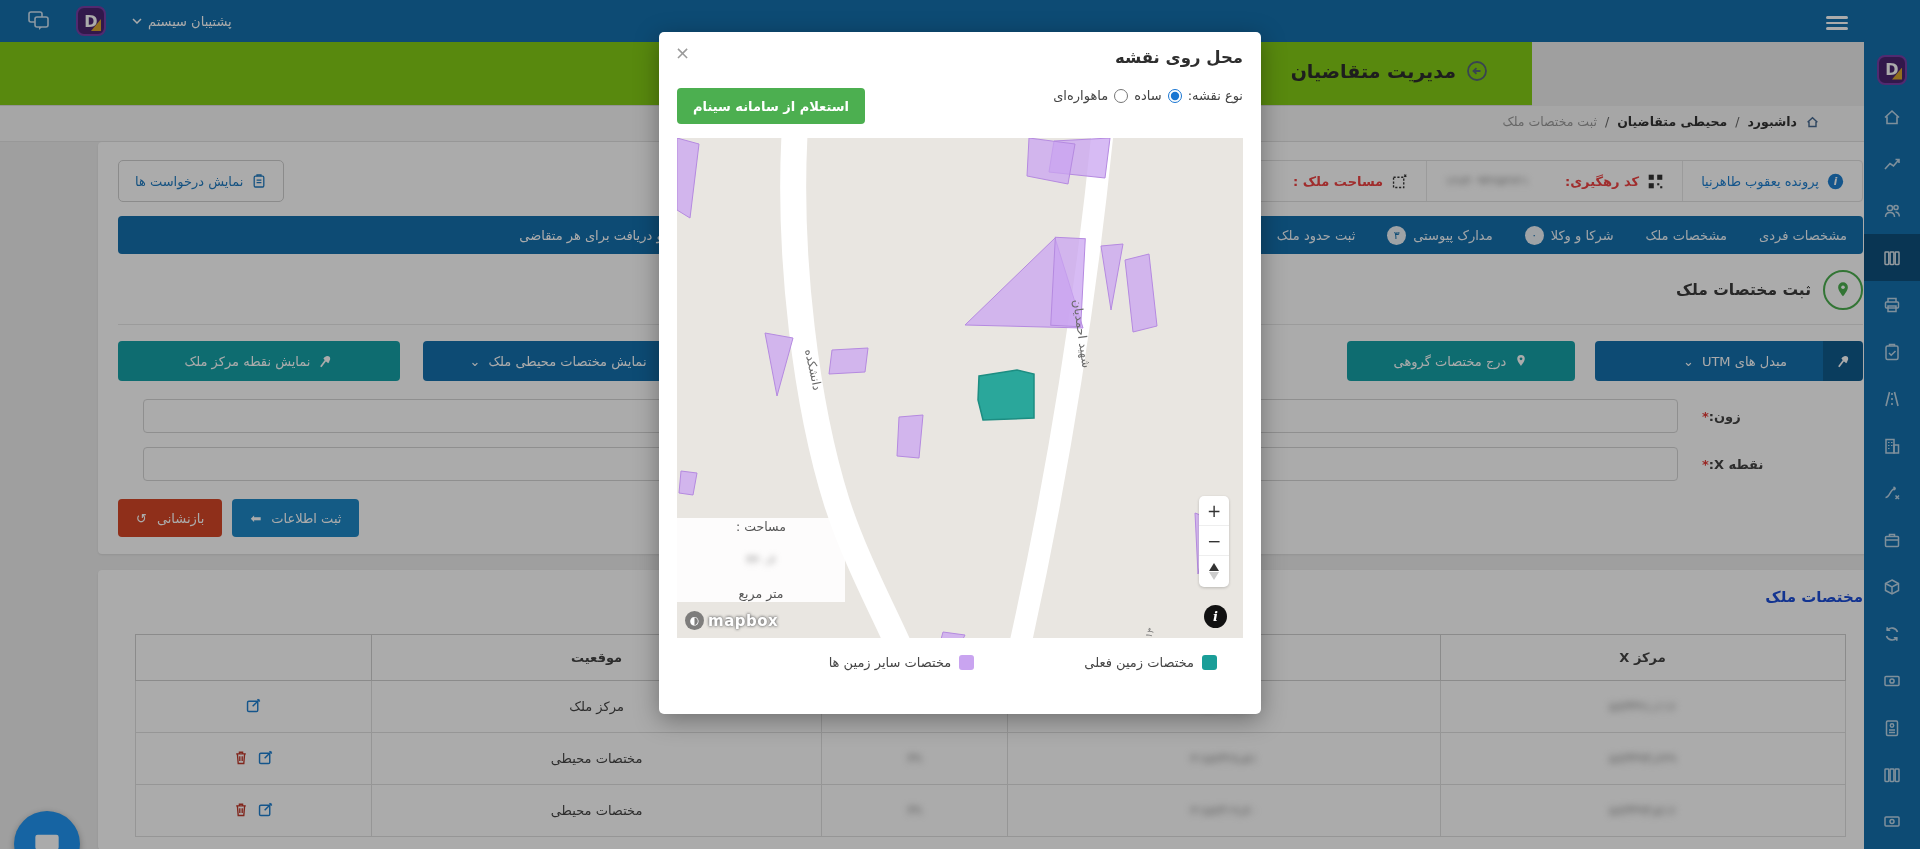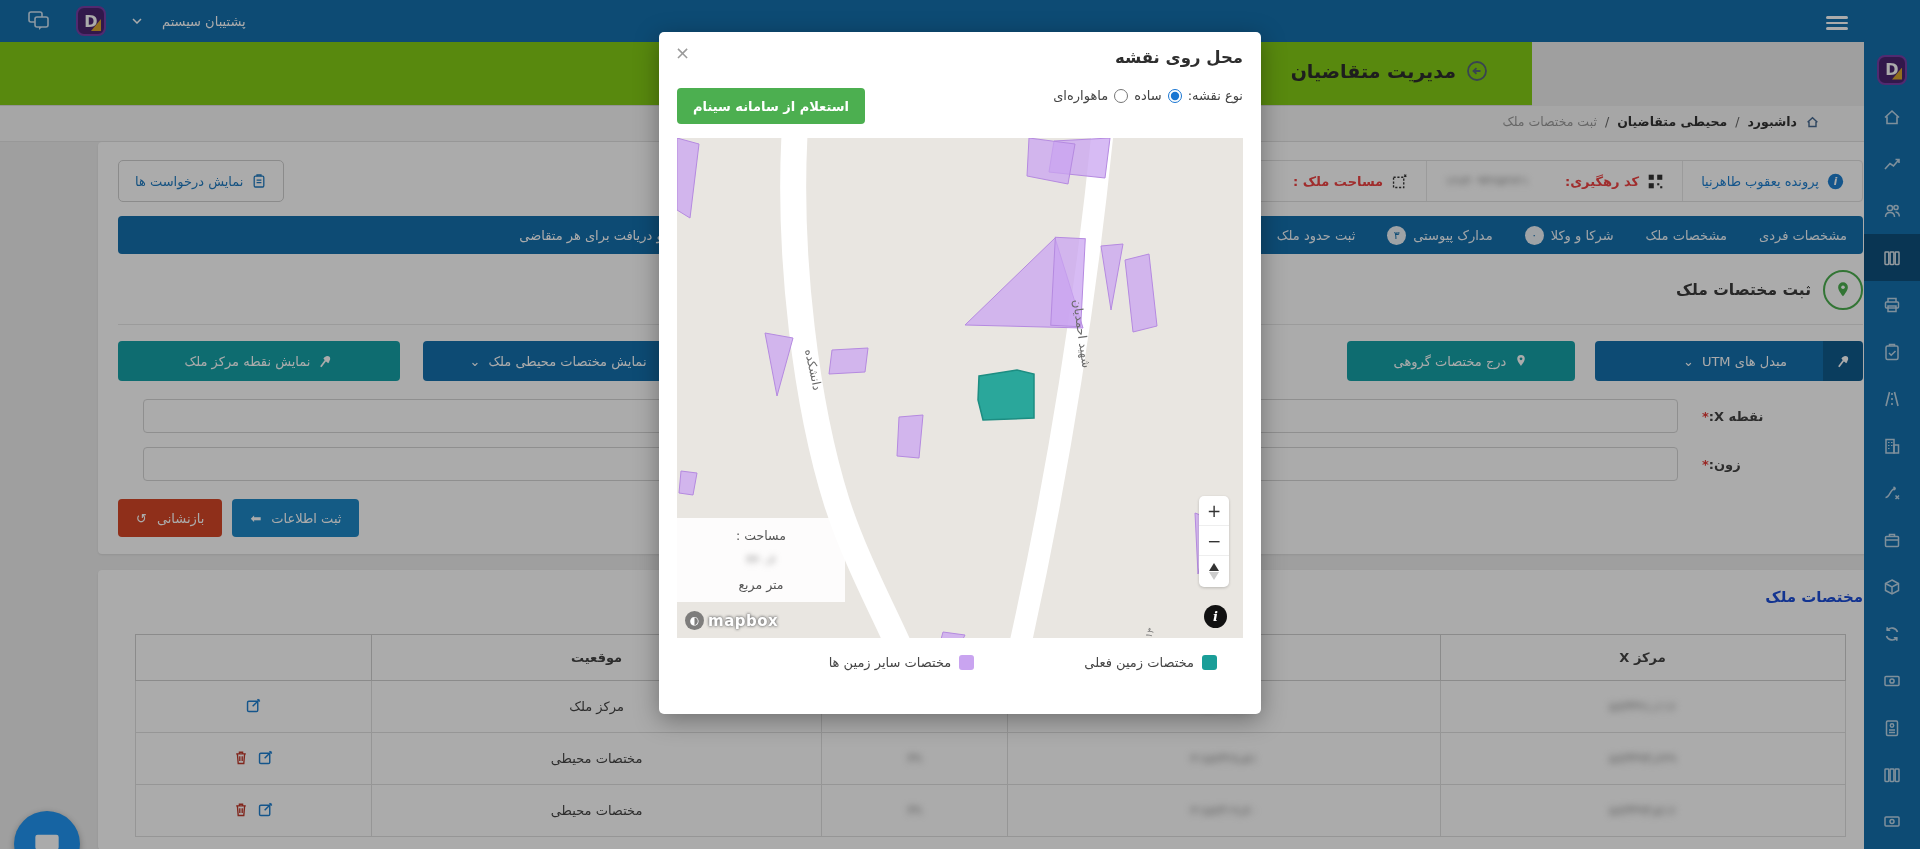--- a/index.html
+++ b/index.html
@@ -5,21 +5,21 @@
   * { margin:0; padding:0; box-sizing:border-box; }
   html,body { width:1920px; height:849px; overflow:hidden;
     font-family:"DejaVu Sans", sans-serif; background:#ededed; direction:rtl; }
   .ltr { direction:ltr; }
 
   
   .topbar { position:absolute; top:0; left:0; width:1920px; height:42px;
     background:#1470ad; z-index:5; }
   .topbar-left { position:absolute; left:28px; top:0; height:42px; display:flex;
     align-items:center; gap:26px; flex-direction:row; }
-  .support { color:#fff; font-size:13px; display:flex; align-items:center; gap:20px; cursor:pointer; }
+  .support { color:#fff; font-size:13px; display:flex; align-items:center; gap:6px; cursor:pointer; }
   .brand-badge { width:30px; height:30px; border-radius:8px; background:#4b2570;
     border:2px solid #7a3fa8; color:#fff; font-weight:bold; font-size:16px;
     display:flex; align-items:center; justify-content:center; position:relative; overflow:hidden;}
   .brand-badge::after{content:""; position:absolute; right:3px; bottom:3px; width:10px; height:12px;
     background:#d9a62e; clip-path:polygon(0 100%,100% 0,100% 100%);}
   .hamburger { position:absolute; right:72px; top:13px; width:22px; cursor:pointer;}
   .hamburger div { height:2.5px; background:#fff; margin:3px 0; border-radius:2px;}
   .hexlogo { position:absolute; right:12px; top:4px; }
 
   
@@ -127,21 +127,21 @@
   .maptype { display:flex; align-items:center; gap:6px; font-size:13px; color:#444; }
   .maptype input { accent-color:#1976d2; width:14px; height:14px; cursor:pointer; }
   .btn-green { background:#4caf50; border:none; color:#fff; font-weight:bold;
     font-size:13px; border-radius:4px; height:36px; padding:0 16px; cursor:pointer;
     font-family:inherit; }
 
   .map { position:relative; width:566px; height:500px; background:#e9e6e1;
     overflow:hidden; }
   .areabox { position:absolute; left:0; top:380px; width:168px; height:84px;
     background:rgba(255,255,255,.88); display:flex; flex-direction:column;
-    justify-content:center; align-items:center; gap:10px; font-size:12.5px; color:#555; z-index:3;}
+    justify-content:center; align-items:center; gap:19px; font-size:12.5px; color:#555; z-index:3;}
   .mapbox-logo { position:absolute; left:8px; bottom:8px; display:flex; align-items:center;
     gap:4px; z-index:3; color:#fff; font-weight:bold; font-size:15px; letter-spacing:.5px;
     text-shadow:0 0 3px #777, 0 0 3px #777; }
   .mapbox-o { width:19px; height:19px; border-radius:50%; background:rgba(90,90,90,.75);
     color:#fff; font-size:11px; display:flex; align-items:center; justify-content:center;
     text-shadow:none; }
   .zoomctl { position:absolute; right:14px; top:358px; width:30px; background:#fff;
     border-radius:5px; box-shadow:0 1px 3px rgba(0,0,0,.2); z-index:3; }
   .zoomctl button { width:30px; height:30px; border:none; background:none; font-size:17px;
     color:#333; cursor:pointer; border-bottom:1px solid #eee; font-family:inherit;}
@@ -440,27 +440,27 @@
             <circle cx="10" cy="5" r="3" fill="#fff"></circle>
             <path d="M8 7 L3 13.5" stroke="#fff" stroke-width="1.8"></path>
             <path d="M6.5 4 l5 5" stroke="#fff" stroke-width="2.2"></path>
           </svg>
         <span>نمایش نقطه مرکز ملک</span>
       </button>
     </div>
 
     <div class="form-row">
       <div class="form-lbl">
-        <span>نقطه X:</span><span class="req">*</span>
+        <span>زون:</span><span class="req">*</span>
       </div>
       <input class="form-input" style="">
     </div>
     <div class="form-row">
       <div class="form-lbl">
-        <span>زون:</span><span class="req">*</span>
+        <span>نقطه X:</span><span class="req">*</span>
       </div>
       <input class="form-input" style="">
     </div>
 
     <div class="form-btns">
       <button class="btn-submit">
         <span>ثبت اطلاعات</span>
         <span>⬅</span>
       </button>
       <button class="btn-reset">

